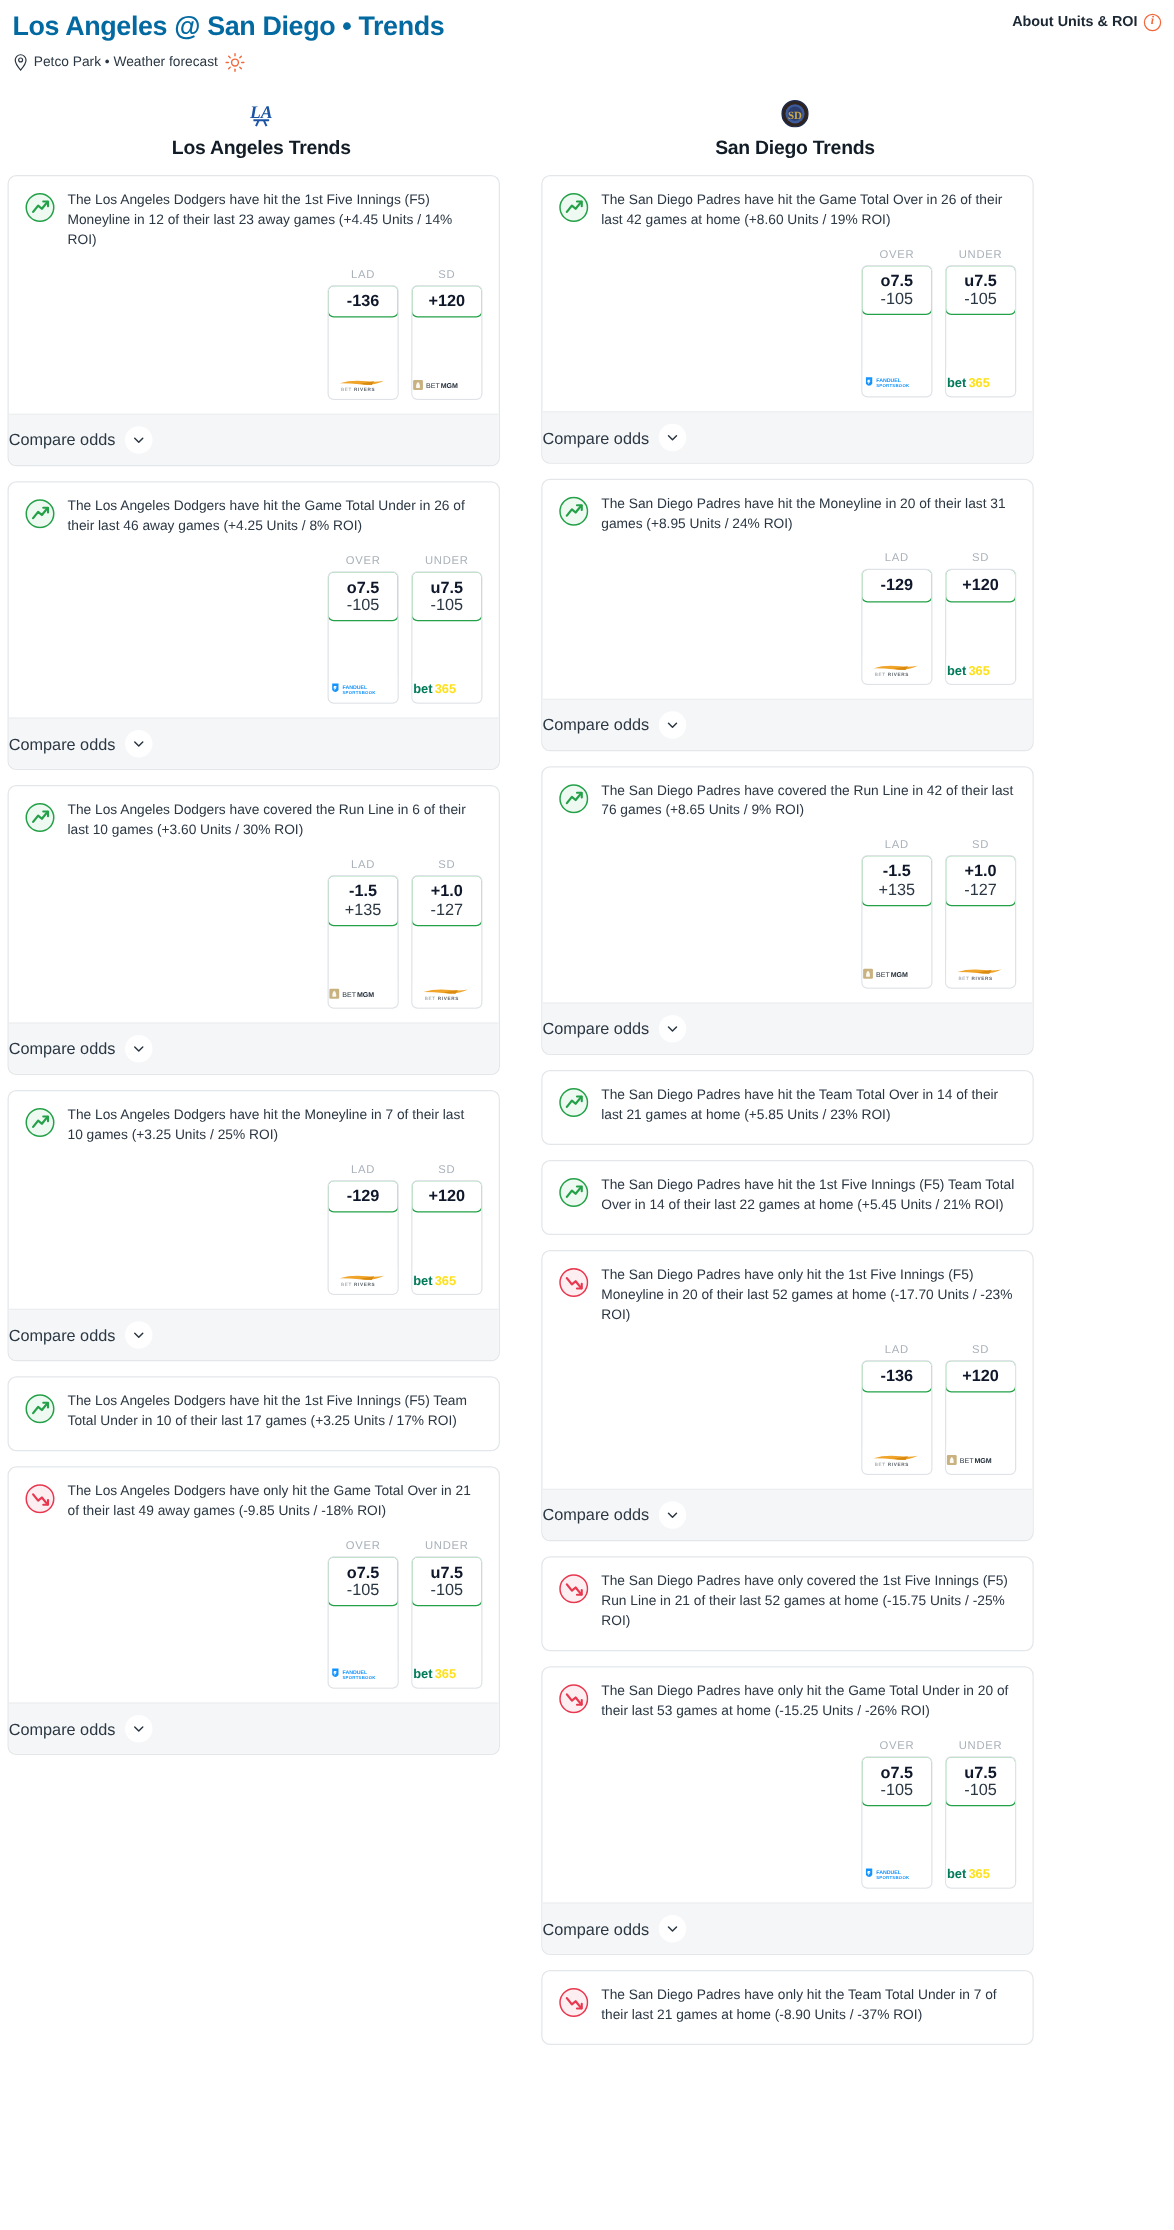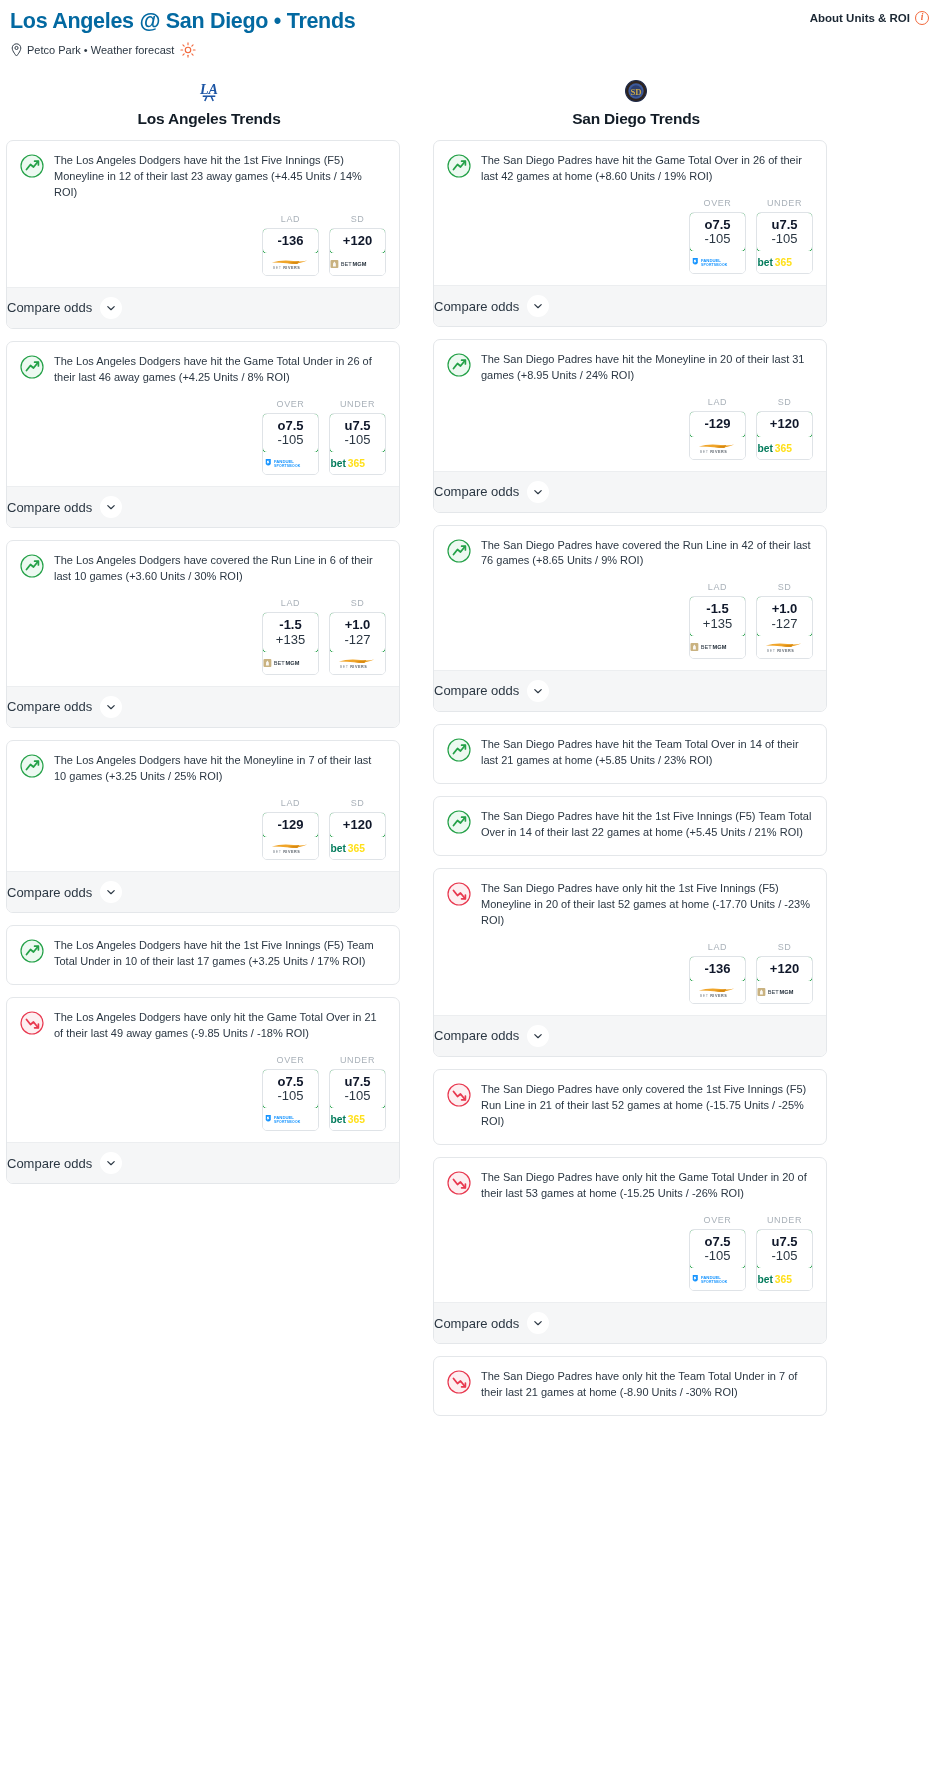--- a/index.html
+++ b/index.html
@@ -138,20 +138,21 @@
     line-height: 1.1;
     margin: -1px;
   }
   .odds-price b { font-weight: bold; color: #0f172a; }
   .odds-book {
     height: 22px;
     display: flex;
     align-items: center;
     justify-content: center;
     background: #fff;
+    margin-top: 44px;
   }
   .book-svg { height: 14px; }
 
   
   .compare {
     background: #f5f6f7;
     border-top: 1px solid #eceef0;
     height: 41px;
     display: flex;
     align-items: center;
@@ -733,17 +734,17 @@
           </span>
         </div>
       </div>
       <div class="card no-odds">
         <div class="card-body">
           <span class="trend-icon"><svg viewBox="0 0 24 24" width="24" height="24">
               <circle cx="12" cy="12" r="11" fill="#fdeff1" stroke="#e8384f" stroke-width="1.2"></circle>
               <path d="M6.5 8.5 L10.5 13.5 L13.5 11 L18 16.5" fill="none" stroke="#e8384f" stroke-width="1.8" stroke-linecap="round" stroke-linejoin="round"></path>
               <path d="M14.6 16.8 L18.4 16.8 L18.4 13" fill="none" stroke="#e8384f" stroke-width="1.7" stroke-linecap="round" stroke-linejoin="round"></path>
             </svg></span>
-          <div class="trend-text">The San Diego Padres have only hit the Team Total Under in 7 of their last 21 games at home (-8.90 Units / -30% ROI)</div>
+          <div class="trend-text">The San Diego Padres have only hit the Team Total Under in 7 of their last 21 games at home (-8.90 Units / -37% ROI)</div>
         </div>
       </div>
     </div>
   </div>
 
 </body></html>

